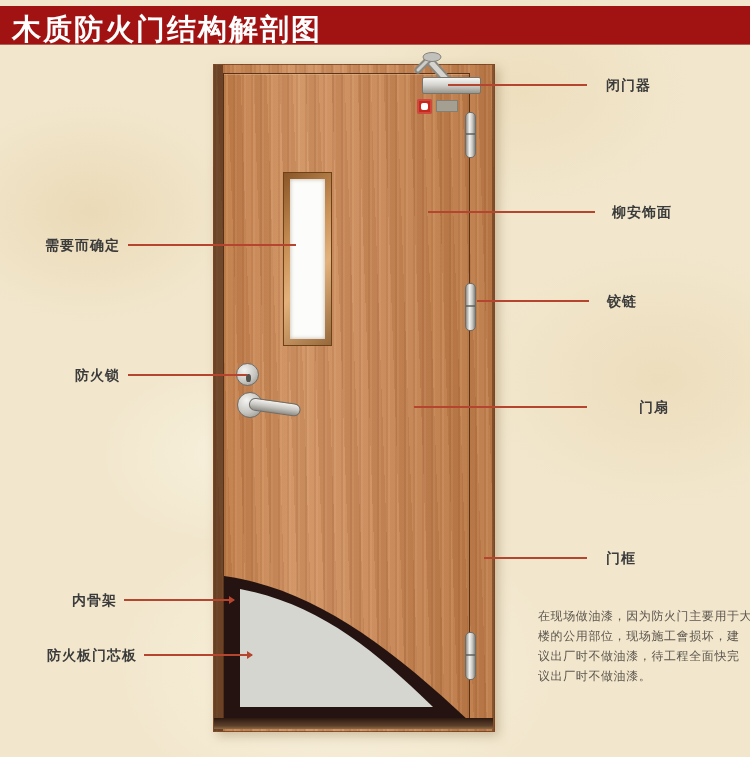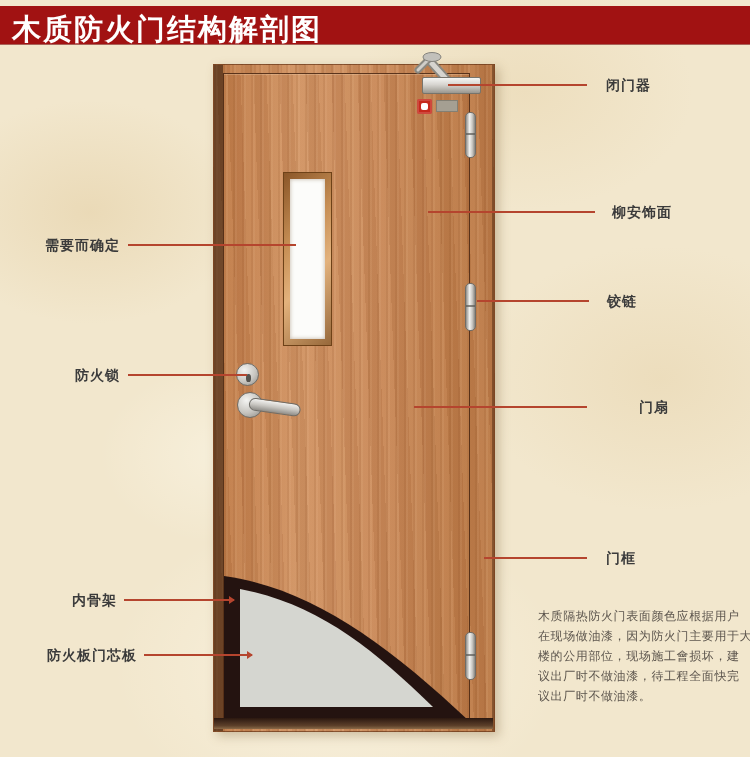--- a/index.html
+++ b/index.html
@@ -134,20 +134,19 @@
   <div class="lbl r" style="left:598px;top:294px;">铰链</div>
   <div class="lbl r" style="left:630px;top:400px;">门扇</div>
   <div class="lbl r" style="left:597px;top:551px;">门框</div>
 
   <div class="lbl l" style="left:20px;top:238px;width:100px;">需要而确定</div>
   <div class="lbl l" style="left:20px;top:368px;width:100px;">防火锁</div>
   <div class="lbl l" style="left:17px;top:593px;width:100px;">内骨架</div>
   <div class="lbl l" style="left:27px;top:648px;width:110px;">防火板门芯板</div>
 
   <div class="para">
-    <div>木质隔热防火门表面颜色应根据用户</div>
     <div>在现场做油漆，因为防火门主要用于大</div>
     <div>楼的公用部位，现场施工會损坏，建</div>
     <div>议出厂时不做油漆，待工程全面快完</div>
     <div>议出厂时不做油漆。</div>
   </div>
 
 </div>
 
 </body></html>

